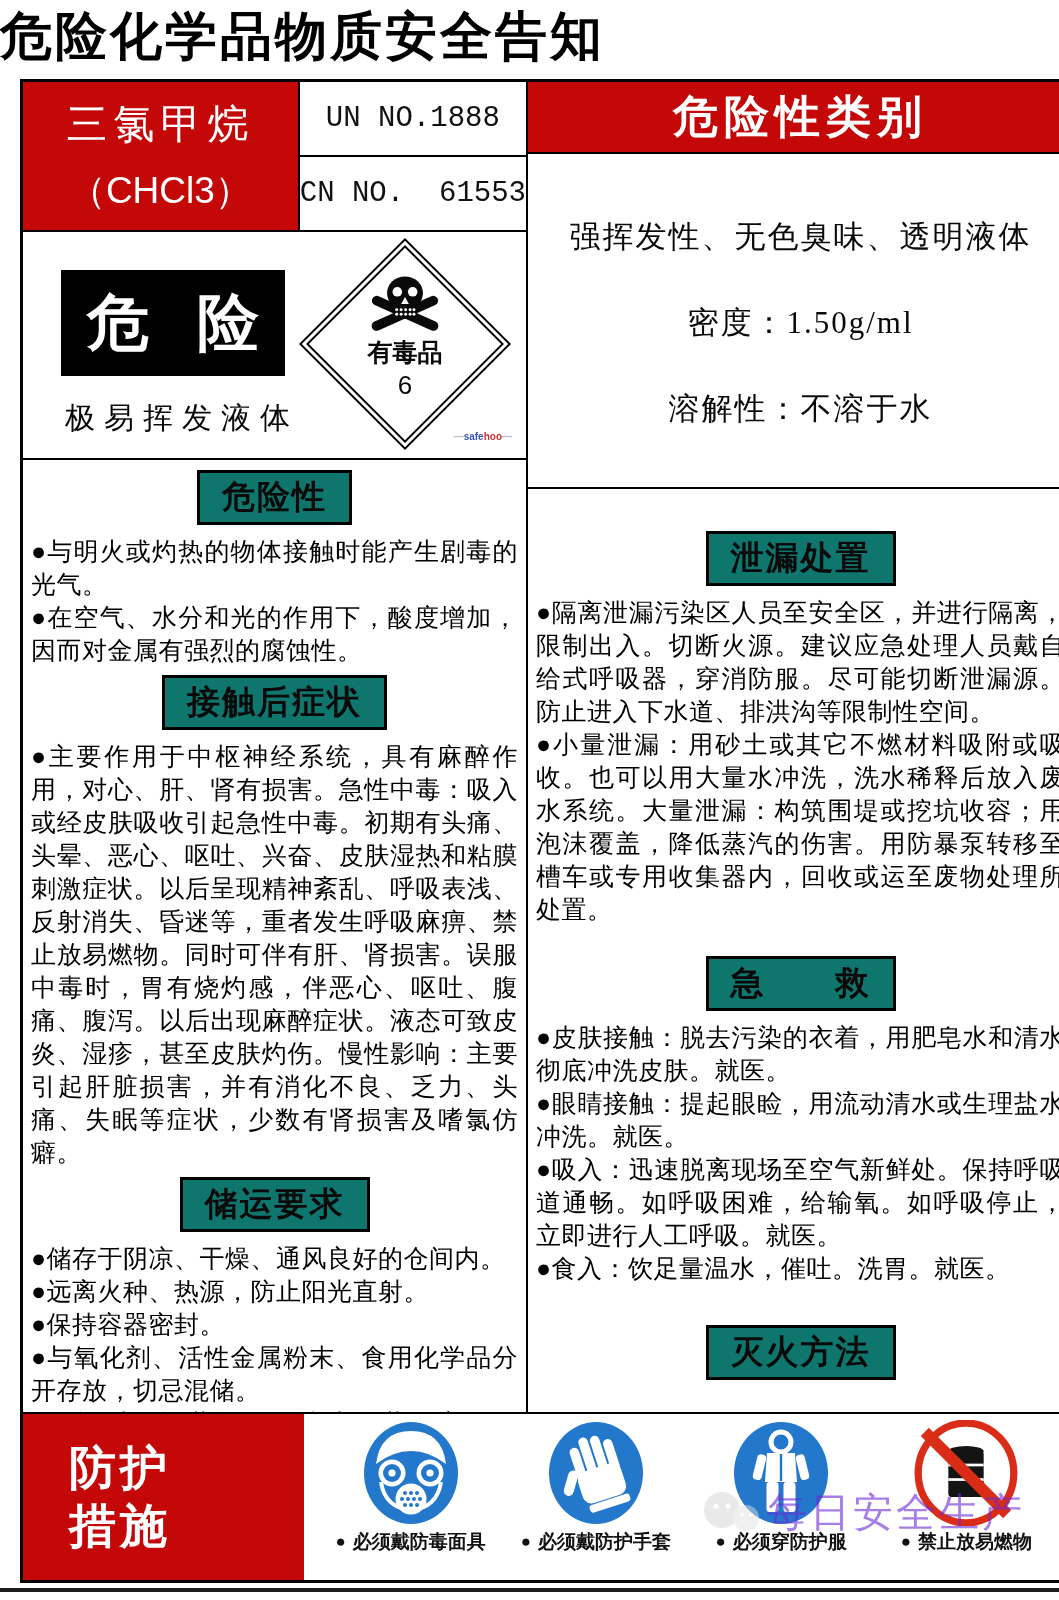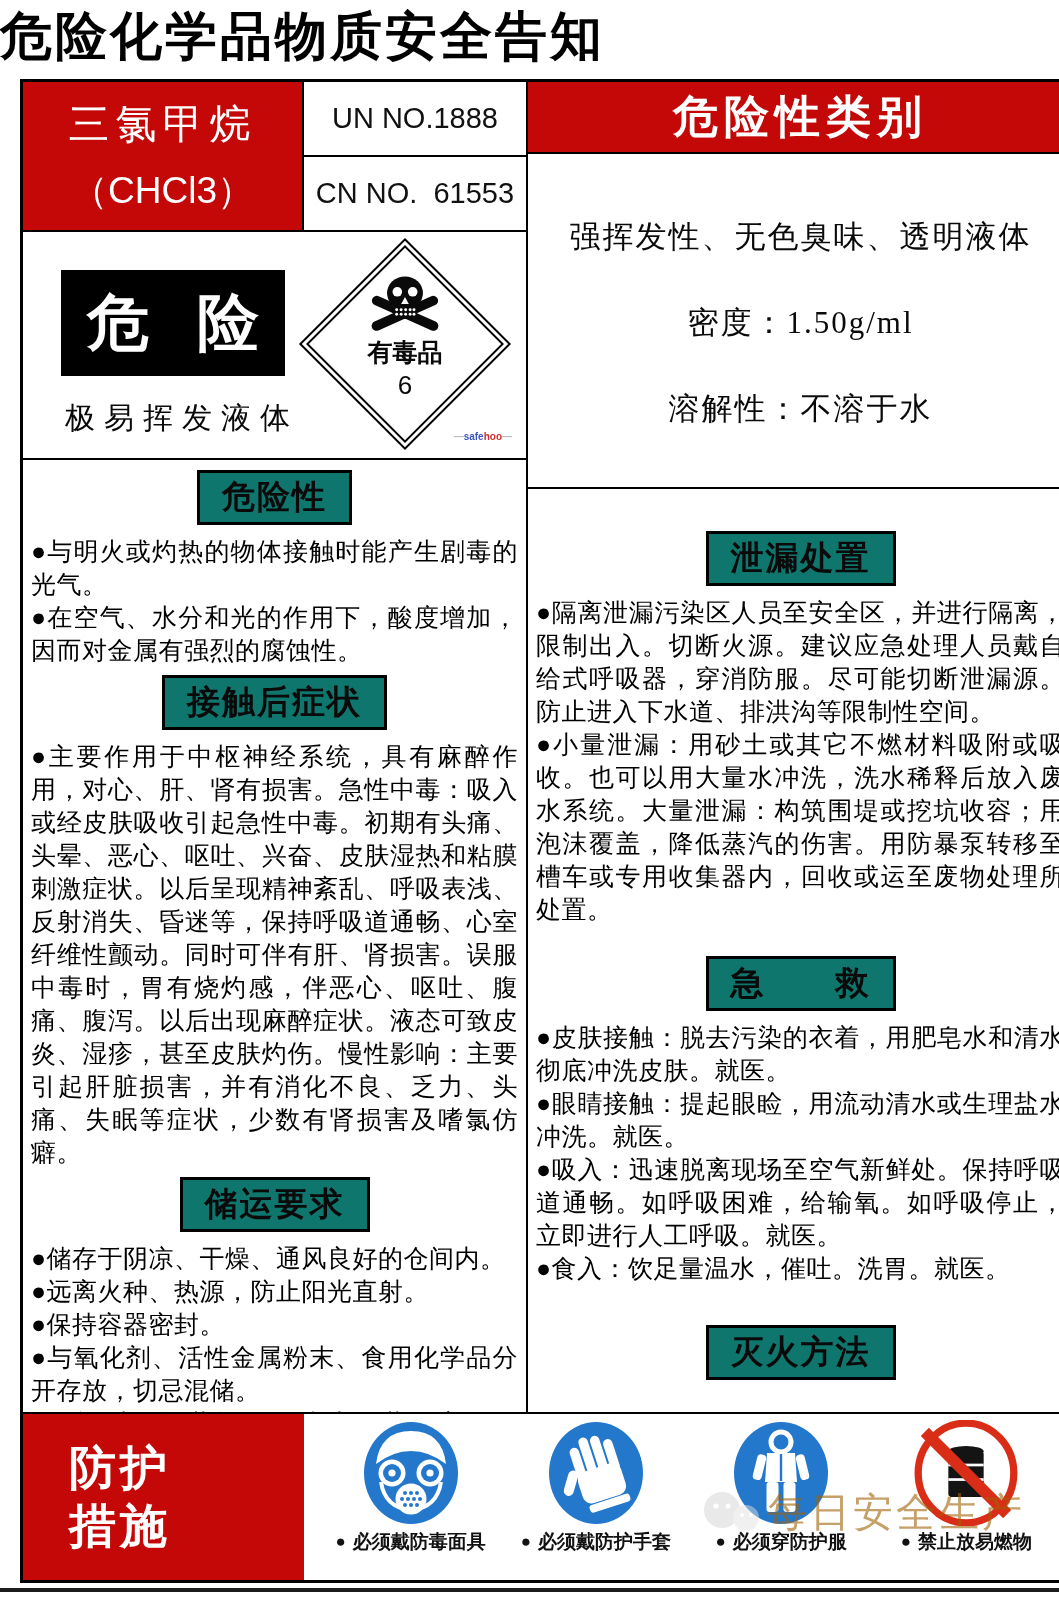--- a/index.html
+++ b/index.html
@@ -32,21 +32,21 @@
   .head-left{height:150px;display:flex;border-bottom:2px solid #000;}
   .name-cell{
     width:281px;background:var(--red);color:#fff;border-right:2px solid #000;
     display:flex;flex-direction:column;align-items:center;justify-content:center;gap:14px;
   }
   .name-line{font-size:41px;letter-spacing:6px;}
   .formula-line{font-size:37px;font-family:"Liberation Sans","DejaVu Sans",sans-serif;}
   .uncn{flex:1;display:flex;flex-direction:column;}
   .un-cell,.cn-cell{
     flex:1;display:flex;align-items:center;justify-content:center;white-space:pre;
-    font-family:Liberation Sans, sans-serif;font-size:29px;color:#111;text-align:right;
+    font-family:Liberation Mono, monospace;font-size:29px;color:#111;text-align:right;
   }
   .un-cell{border-bottom:2px solid #000;}
   .hazard-header{
     height:72px;background:var(--red);border-bottom:2px solid #000;color:#fff;
     display:flex;align-items:center;justify-content:center;
     font-family:"Liberation Sans","DejaVu Sans",sans-serif;font-weight:bold;
     font-size:45px;letter-spacing:6px;
   }
   .properties{
     height:303px;border-bottom:2px solid #000;
@@ -109,21 +109,21 @@
     align-items:flex-start;padding:6px 14px 0 14px;
   }
   .ppe-item{display:flex;flex-direction:column;align-items:center;width:168px;}
   .ppe-label{
     margin-top:3px;font-family:"Liberation Sans","DejaVu Sans",sans-serif;font-weight:bold;
     font-size:19px;color:#111;display:flex;align-items:center;gap:7px;white-space:nowrap;
   }
   .ppe-dot{font-size:17px;}
 
   .watermark-main{
-    position:absolute;right:34px;bottom:60px;color:#a16207;opacity:0.6;
+    position:absolute;right:34px;bottom:60px;color:#6d28d9;opacity:0.6;
     font-family:"Liberation Sans","DejaVu Sans",sans-serif;font-size:40px;letter-spacing:3px;
     display:flex;align-items:center;gap:4px;pointer-events:none;
   }
   .bottom-rule{position:absolute;left:0;top:1588px;width:1059px;height:4px;background:#1c1c1c;}
 </style>
 </head>
 <body>
 
 <div class="sheet">
 
@@ -186,21 +186,21 @@
             <span class="sh-dash">—</span><span class="sh-safe">safe</span><span class="sh-hoo">hoo</span><span class="sh-dash">—</span>
           </div>
         </div>
 
         <div class="sections">
           <div class="sec-header">危险性</div>
           <p class="bullet">●与明火或灼热的物体接触时能产生剧毒的光气。</p>
           <p class="bullet">●在空气、水分和光的作用下，酸度增加，因而对金属有强烈的腐蚀性。</p>
 
           <div class="sec-header">接触后症状</div>
-          <p class="bullet">●主要作用于中枢神经系统，具有麻醉作用，对心、肝、肾有损害。急性中毒：吸入或经皮肤吸收引起急性中毒。初期有头痛、头晕、恶心、呕吐、兴奋、皮肤湿热和粘膜刺激症状。以后呈现精神紊乱、呼吸表浅、反射消失、昏迷等，保持呼吸道通畅、心室纤维性颤动。同时可伴有肝、肾损害。误服中毒时，胃有烧灼感，伴恶心、呕吐、腹痛、腹泻。以后出现麻醉症状。液态可致皮炎、湿疹，甚至皮肤灼伤。慢性影响：主要引起肝脏损害，并有消化不良、乏力、头痛、失眠等症状，少数有肾损害及嗜氯仿癖。</p>
+          <p class="bullet">●主要作用于中枢神经系统，具有麻醉作用，对心、肝、肾有损害。急性中毒：吸入或经皮肤吸收引起急性中毒。初期有头痛、头晕、恶心、呕吐、兴奋、皮肤湿热和粘膜刺激症状。以后呈现精神紊乱、呼吸表浅、反射消失、昏迷等，重者发生呼吸麻痹、禁止放易燃物。同时可伴有肝、肾损害。误服中毒时，胃有烧灼感，伴恶心、呕吐、腹痛、腹泻。以后出现麻醉症状。液态可致皮炎、湿疹，甚至皮肤灼伤。慢性影响：主要引起肝脏损害，并有消化不良、乏力、头痛、失眠等症状，少数有肾损害及嗜氯仿癖。</p>
 
           <div class="sec-header">储运要求</div>
           <p class="bullet">●储存于阴凉、干燥、通风良好的仓间内。</p>
           <p class="bullet">●远离火种、热源，防止阳光直射。</p>
           <p class="bullet">●保持容器密封。</p>
           <p class="bullet">●与氧化剂、活性金属粉末、食用化学品分开存放，切忌混储。</p>
           <p class="bullet">●搬运时要轻装轻卸，防止包装及容器损坏。分装和搬运作业要注意个人防护。</p>
         </div>
       </div>
 

